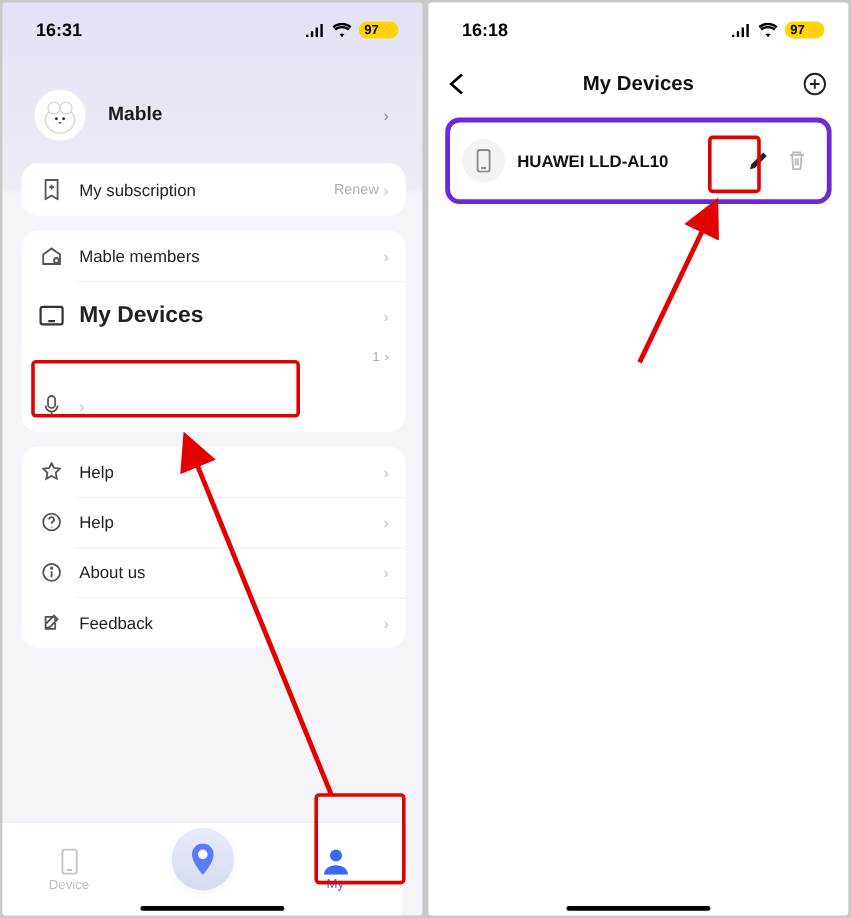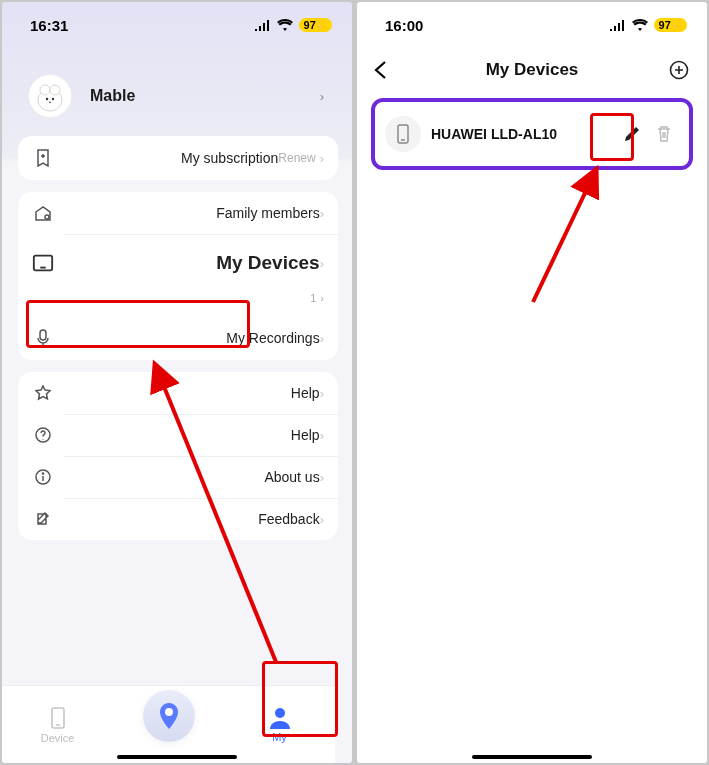--- a/index.html
+++ b/index.html
@@ -9,21 +9,21 @@
     .status-bar { display: flex; justify-content: space-between; align-items: center; padding: 10px 20px 4px 28px; height: 40px; }
     .time { font-size: 15px; font-weight: 600; color: #000; }
     .status-icons { display: flex; align-items: center; gap: 6px; }
     .battery { background: #ffd400; border-radius: 8px; padding: 1px 5px; font-size: 11px; font-weight: 700; color: #000; text-align: right; }
     .user-header { display: flex; align-items: center; padding: 32px 22px 18px 26px; }
     .avatar { width: 44px; height: 44px; border-radius: 50%; background: #fff; display:flex; align-items:center; justify-content:center; overflow:hidden; border:1px solid #eee; }
     .user-name { margin-left: 18px; font-size: 16px; font-weight: 600; color: #1a1a1a; flex: 1; }
     .chev { color: #8a8a8a; font-size: 13px; margin-right: 6px; }
     .content { padding: 0 14px 0 16px; }
     .card { background: #fff; border-radius: 14px; margin-bottom: 12px; overflow: hidden; }
-    .row { display: flex; align-items: center; padding: 13px 14px 13px 14px; position: relative; text-align: right; }
+    .row { display: flex; align-items: center; padding: 13px 14px 13px 14px; position: relative; }
     .row + .row::before { content:""; position:absolute; left:46px; right:0; top:0; height:1px; background:#f0f0f0; }
     .row .ico { width: 22px; display:flex; justify-content:center; margin-right: 12px; color:#555; }
     .row .label { flex: 1; font-size: 14px; color: #222; font-weight: 500; }
     .row .extra { font-size: 12px; color: #b0b0b0; margin-right: 4px; }
     .row .chev-r { color: #c4c4c4; font-size: 13px; }
     .subrow { display:flex; justify-content:flex-end; align-items:center; padding: 0 14px 12px 14px; font-size:11px; color:#aaa; }
     .tabbar { position:absolute; left:0; right:17px; bottom:0; height:78px; background:#fff; display:flex; border-top:1px solid #eee; }
     .tab { flex:1; display:flex; flex-direction:column; align-items:center; justify-content:center; gap:2px; color:#bdbdbd; font-size:11px; }
     .tab.center { position:relative; }
     .tab.center .fab { width:52px; height:52px; border-radius:50%; background:linear-gradient(180deg,#e8ecfa,#d6dbf0); display:flex; align-items:center; justify-content:center; margin-top:-18px; box-shadow:0 2px 8px rgba(0,0,0,0.06); }
@@ -92,21 +92,21 @@
     </div>
 
     <div class="card">
       <div class="row">
         <span class="ico">
             <svg width="18" height="16" viewBox="0 0 18 16" fill="none" stroke="#555" stroke-width="1.5">
               <path d="M2 7l7-5 7 5v8H2z"></path>
               <circle cx="13" cy="12" r="2"></circle>
             </svg>
           </span>
-        <span class="label">Family members</span>
+        <span class="label">Mable members</span>
         <span class="chev-r">›</span>
       </div>
       <div class="row" style="padding-top:18px; padding-bottom:18px;">
         <span class="ico">
             <svg width="24" height="20" viewBox="0 0 24 20" fill="none" stroke="#333" stroke-width="2">
               <rect x="2" y="2" width="20" height="16" rx="2"></rect>
               <line x1="9" y1="15" x2="15" y2="15"></line>
             </svg>
           </span>
         <span class="label" style="font-size:19px; font-weight:600;">My Devices</span>
@@ -116,21 +116,20 @@
         <span>1</span>
         <span class="chev-r" style="margin-left:4px;">›</span>
       </div>
       <div class="row">
         <span class="ico">
             <svg width="14" height="18" viewBox="0 0 14 18" fill="none" stroke="#555" stroke-width="1.5">
               <rect x="4" y="1" width="6" height="10" rx="3"></rect>
               <path d="M2 9a5 5 0 0010 0M7 14v3"></path>
             </svg>
           </span>
-        <span class="label">My Recordings</span>
         <span class="chev-r">›</span>
       </div>
     </div>
 
     <div class="card">
       <div class="row">
         <span class="ico">
             <svg width="16" height="16" viewBox="0 0 16 16" fill="none" stroke="#555" stroke-width="1.5">
               <path d="M8 1l2 4 5 .6-3.5 3.3.9 5L8 11.6 3.6 14l.9-5L1 5.6 6 5z"></path>
             </svg>
@@ -205,21 +204,21 @@
         <marker id="ah1" markerWidth="8" markerHeight="8" refX="6" refY="4" orient="auto">
           <path d="M0 0L8 4L0 8z" fill="#e30000"></path>
         </marker>
       </defs>
     <line x1="274" y1="660" x2="154" y2="365" stroke="#e30000" stroke-width="4" marker-end="url(#ah1)"></line>
   </svg>
 </div>
 
 <div class="phone">
   <div class="status-bar">
-    <span class="time">16:00</span>
+    <span class="time">16:18</span>
     <div class="status-icons">
       <svg width="17" height="11" viewBox="0 0 17 11">
           <path d="M1 9h2v2H1zM5 6h2v5H5zM9 3h2v8H9zM13 0h2v11h-2z" fill="#000"></path>
         </svg>
       <svg width="16" height="12" viewBox="0 0 16 12">
           <path d="M8 12L10 9.5C9 8.7 7 8.7 6 9.5L8 12zM3 6.5C6 4 10 4 13 6.5L14.5 5C11 1.8 5 1.8 1.5 5L3 6.5zM0 3C4.5-1 11.5-1 16 3L14.5 4.5C11 1.3 5 1.3 1.5 4.5L0 3z" fill="#000"></path>
         </svg>
       <span class="battery"><span>97</span><span style="font-size:9px;">⚡</span></span>
     </div>
   </div>

